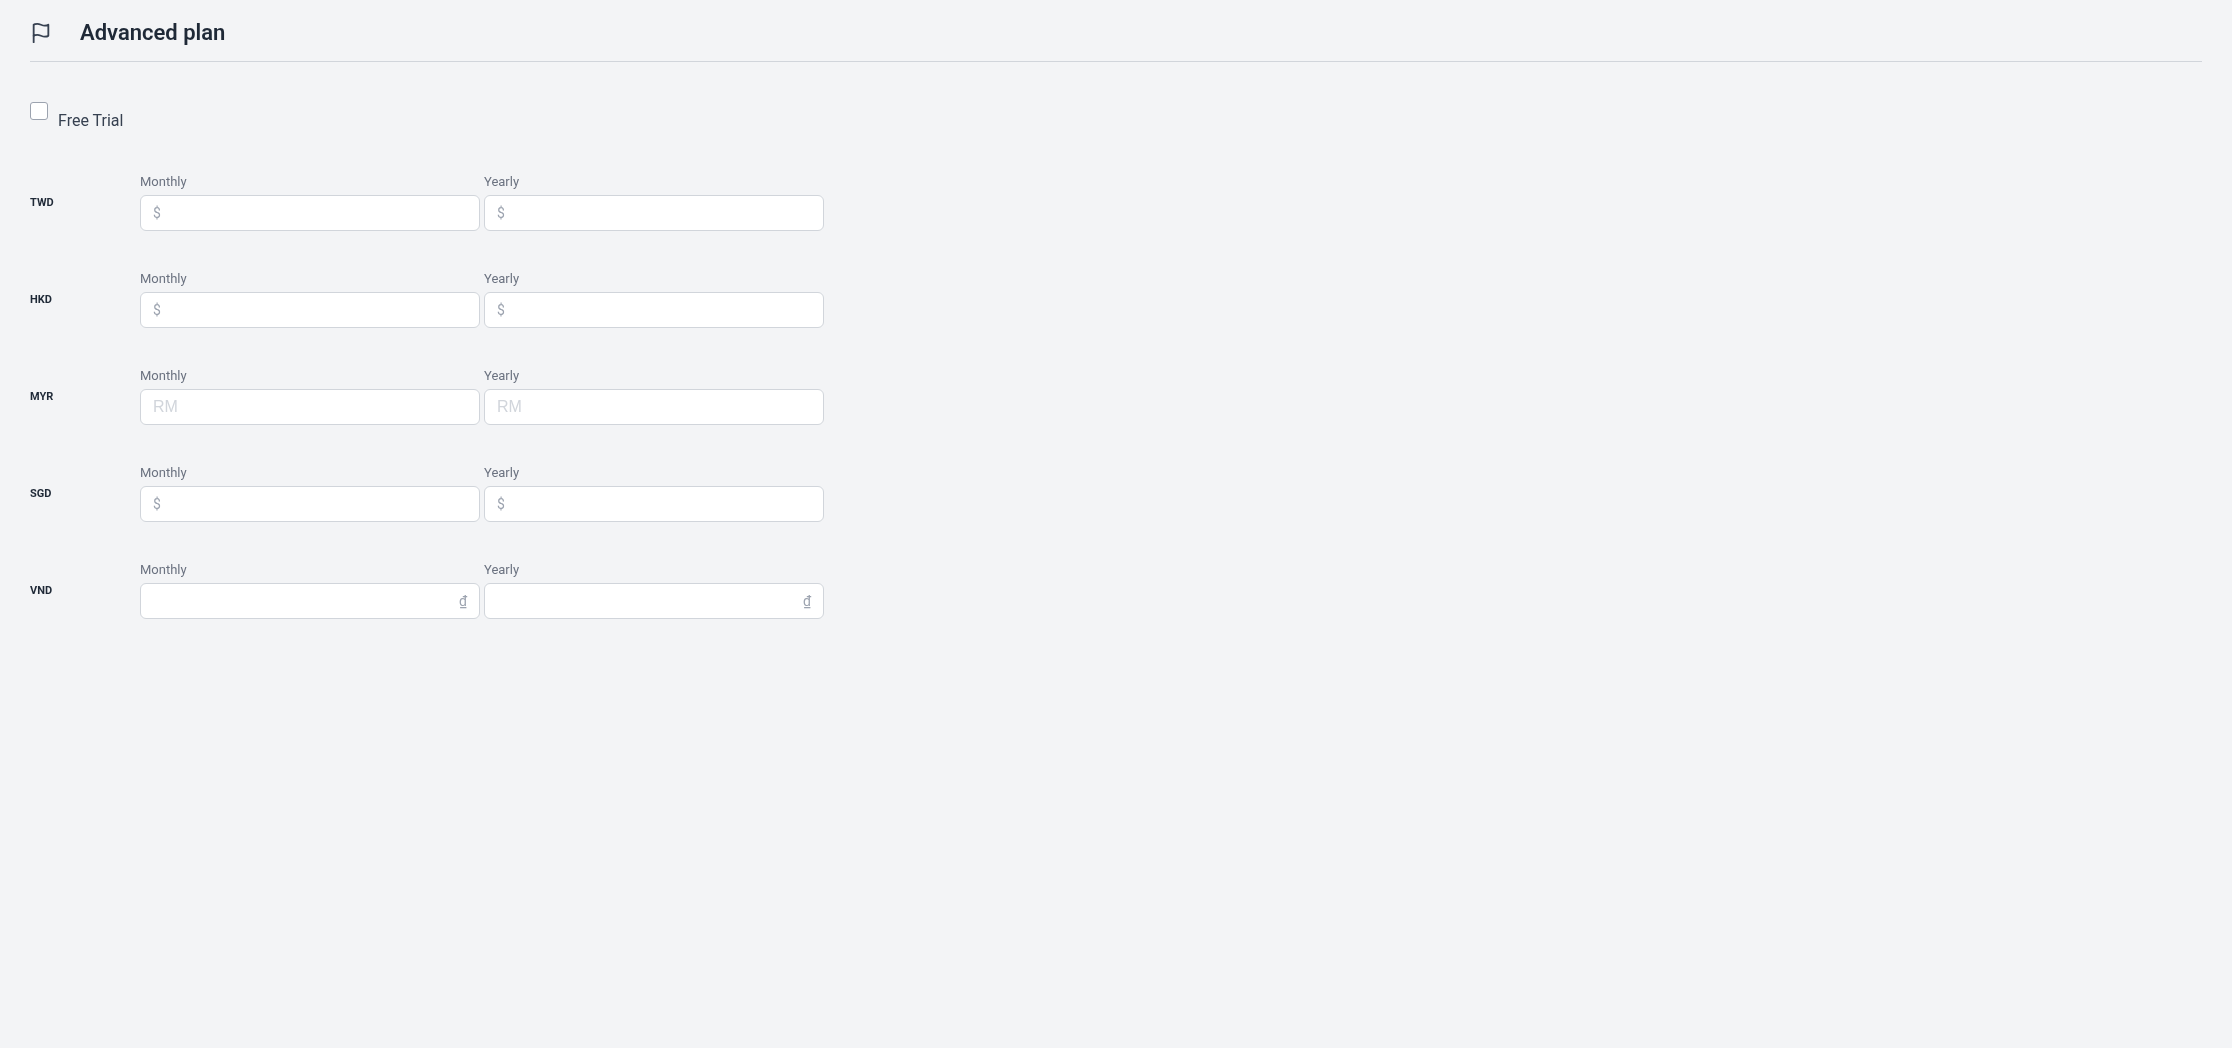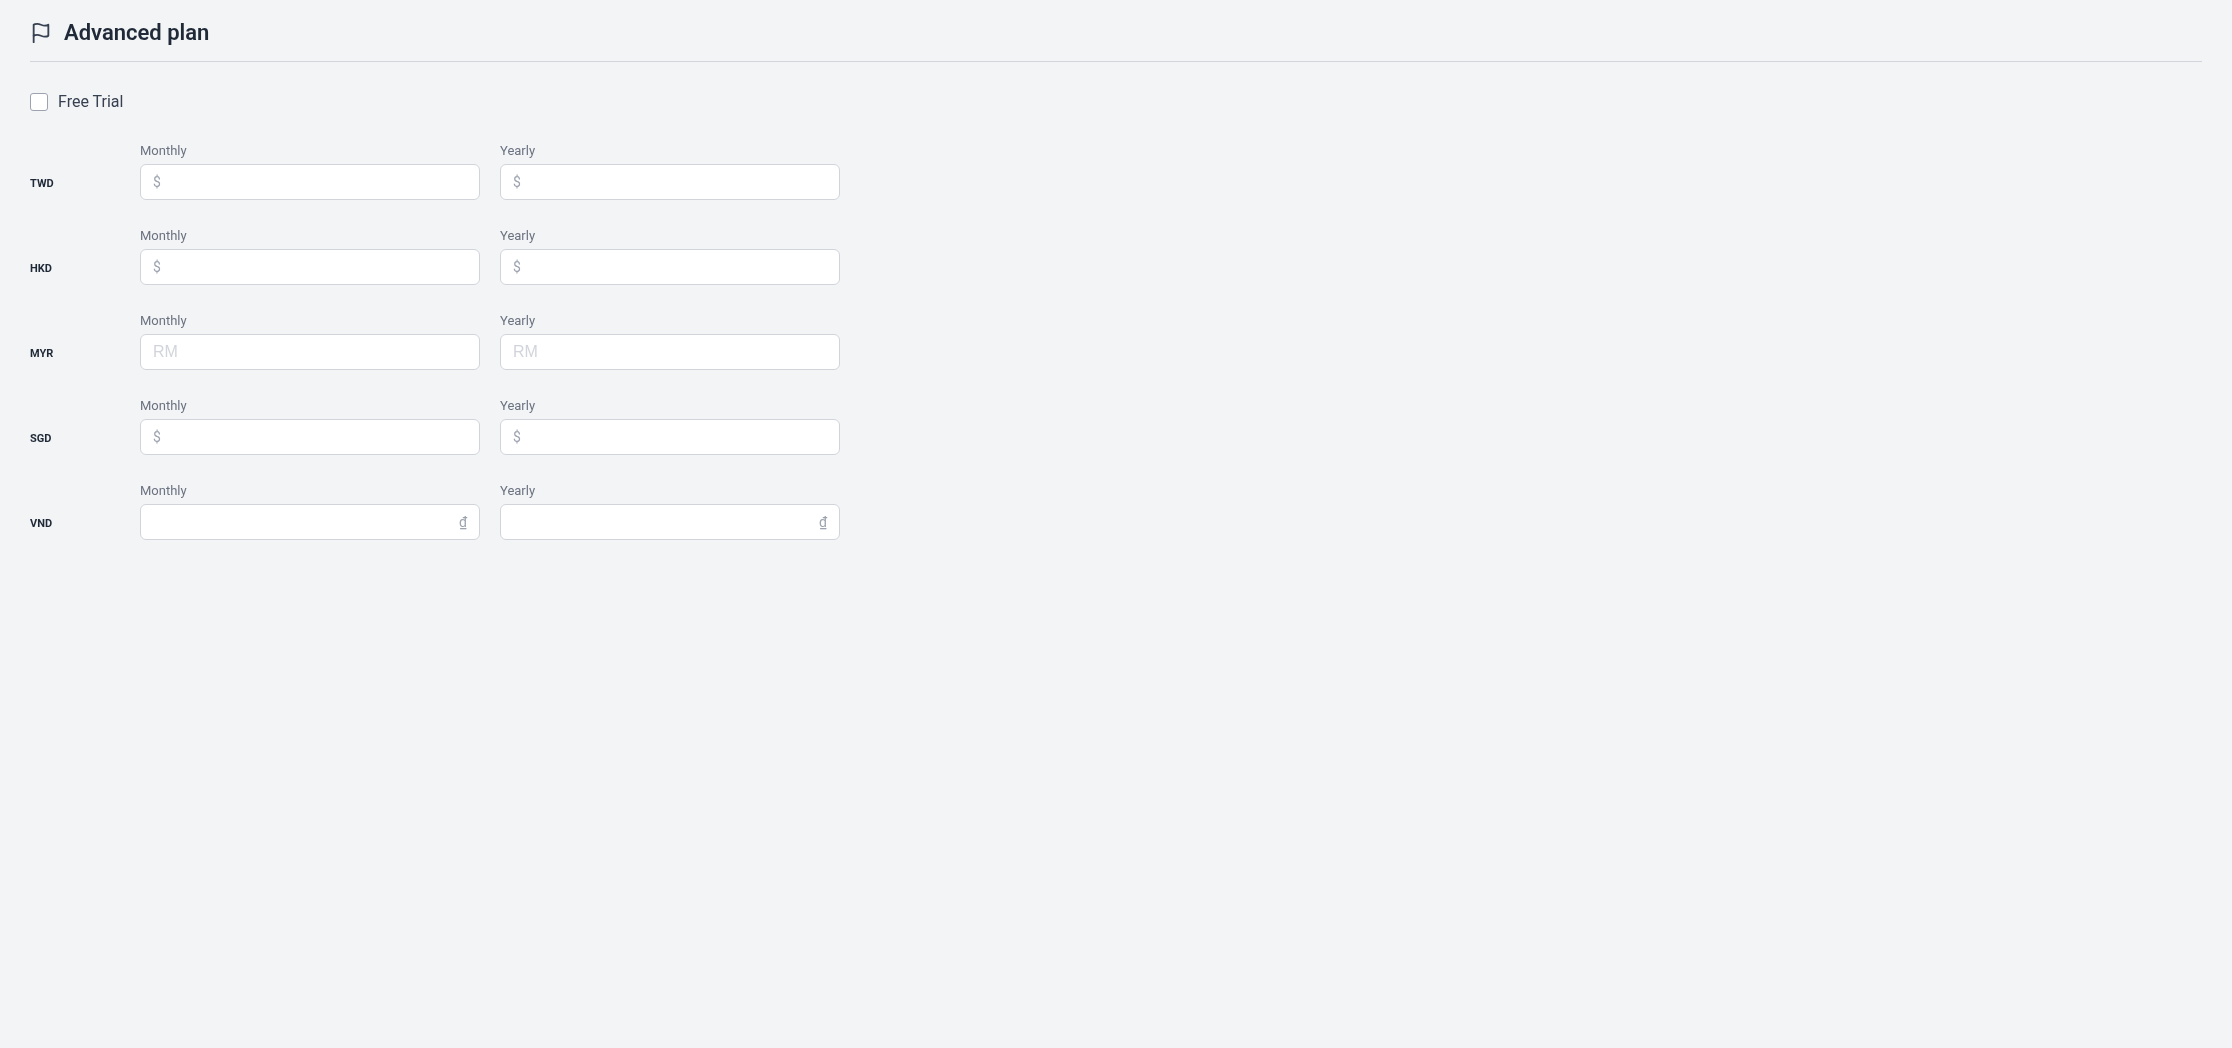--- a/index.html
+++ b/index.html
@@ -29,20 +29,21 @@
       color: #374151;
       font-size: 20px;
       display: flex;
       align-items: center;
     }
 
     .page-title {
       font-size: 22px;
       font-weight: 600;
       color: #1f2937;
+      margin-left: 16px;
     }
 
     .free-trial-row {
       display: flex;
       align-items: center;
       gap: 10px;
       margin-bottom: 32px;
     }
 
     .free-trial-checkbox {
@@ -54,42 +55,44 @@
       cursor: pointer;
       appearance: none;
       -webkit-appearance: none;
       flex-shrink: 0;
     }
 
     .free-trial-label {
       font-size: 16px;
       color: #374151;
       font-weight: 400;
+      margin-top: 19px;
     }
 
     .currency-section {
       display: flex;
       align-items: flex-start;
       margin-bottom: 28px;
       gap: 0;
     }
 
     .currency-label {
       font-weight: 700;
       font-size: 11px;
       color: #1f2937;
       width: 110px;
       padding-top: 34px;
       flex-shrink: 0;
     }
 
     .currency-fields {
       display: flex;
-      gap: 20px;
+      gap: 4px;
       flex: 1;
+      margin-top: 12px;
     }
 
     .field-group {
       display: flex;
       flex-direction: column;
       gap: 6px;
       flex: 1;
       max-width: 340px;
     }
 

